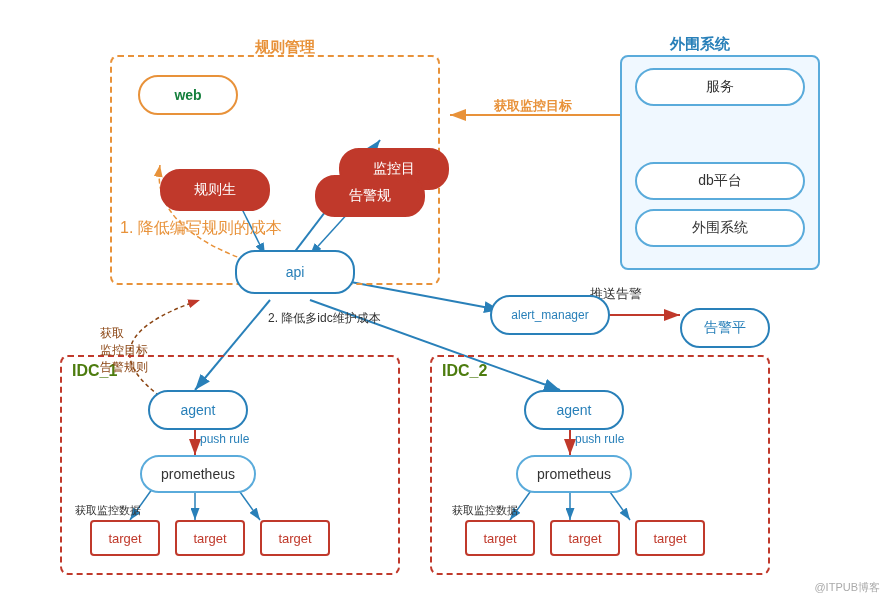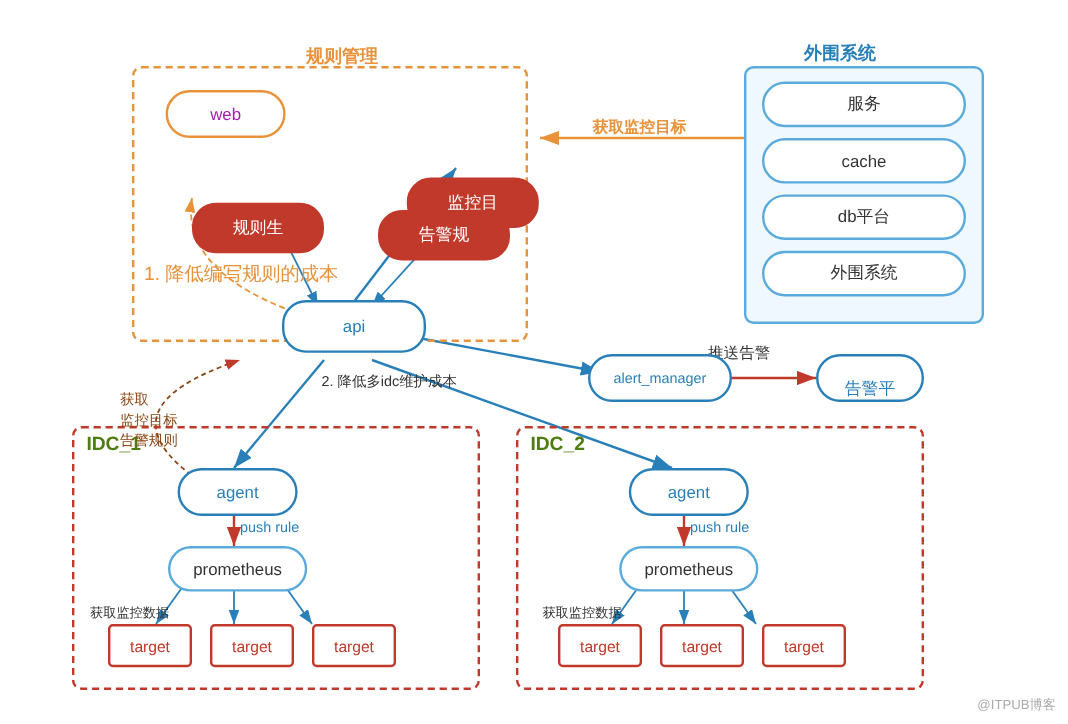--- a/index.html
+++ b/index.html
@@ -24,21 +24,22 @@
       border-radius: 20px;
       display: flex;
       align-items: center;
       justify-content: center;
       font-size: 14px;
       font-weight: 500;
     }
     .box-white-orange {
       background: #fff;
       border: 2px solid #e8923a;
-      color: #a21caf;
+      color: #15803d;
+      font-weight: bold;
     }
     .box-red-fill {
       background: #c0392b;
       border: 2px solid #c0392b;
       color: #fff;
     }
     .box-blue-fill {
       background: #fff;
       border: 2.5px solid #2980b9;
       color: #2980b9;
@@ -195,35 +196,32 @@
     <span>告警规</span>
   </div>
 
   <div class="box box-blue-outline" style="left:635px; top:68px; width:170px; height:38px; border-radius:20px;">
     <span>服务</span>
   </div>
 
   <div class="box box-blue-fill" style="left:235px; top:250px; width:120px; height:44px;">
     <span>api</span>
   </div>
-  <div class="box box-blue-outline" style="left:635px; top:115px; width:170px; height:38px; border-radius:20px;">
-    <span>cache</span>
-  </div>
   <div class="box box-blue-outline" style="left:635px; top:162px; width:170px; height:38px; border-radius:20px;">
     <span>db平台</span>
   </div>
   <div class="box box-blue-outline" style="left:635px; top:209px; width:170px; height:38px; border-radius:20px;">
     <span>外围系统</span>
   </div>
 
   <div class="box box-blue-fill" style="left:490px; top:295px; width:120px; height:40px;">
     <span style="font-size:12px;">alert_manager</span>
   </div>
 
-  <div class="box box-blue-fill" style="left:680px; top:295px; width:90px; height:40px;align-items:flex-end;">
+  <div class="box box-blue-fill" style="left:680px; top:308px; width:90px; height:40px;">
     <span>告警平</span>
   </div>
 
   <div class="box box-blue-fill" style="left:148px; top:390px; width:100px; height:40px;">
     <span>agent</span>
   </div>
 
   <div class="box box-blue-outline" style="left:140px; top:455px; width:116px; height:38px;">
     <span>prometheus</span>
   </div>

